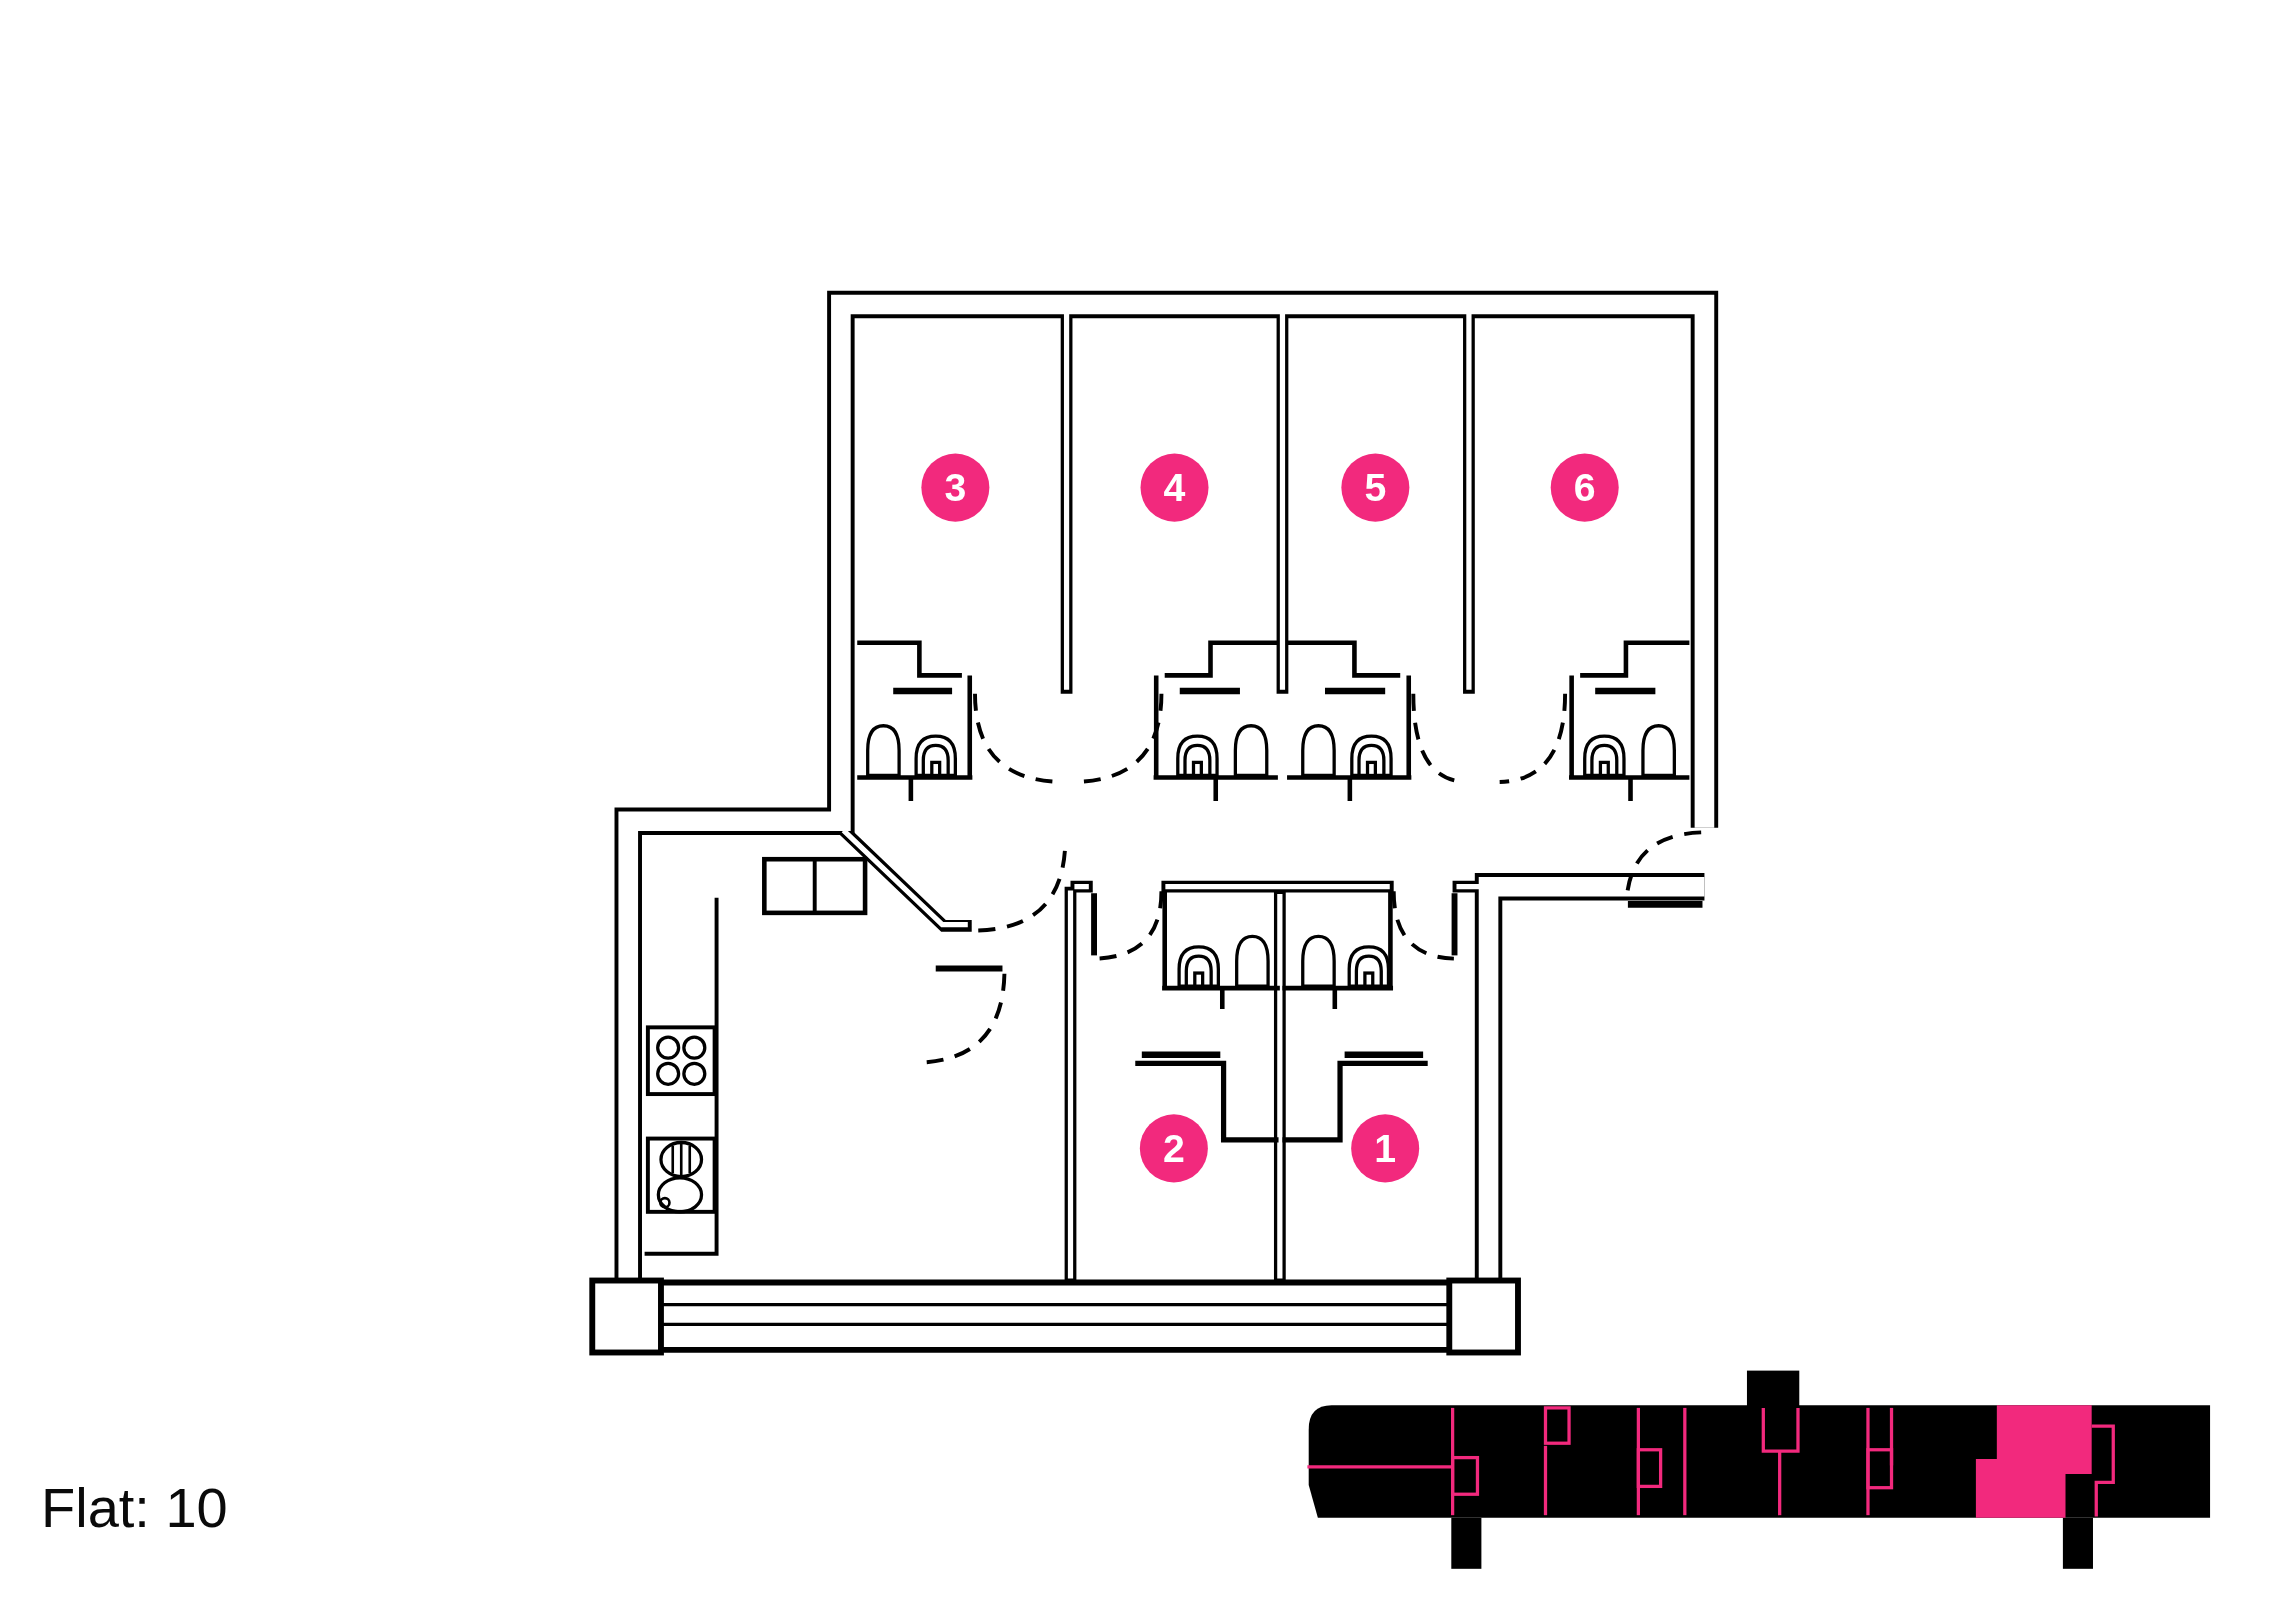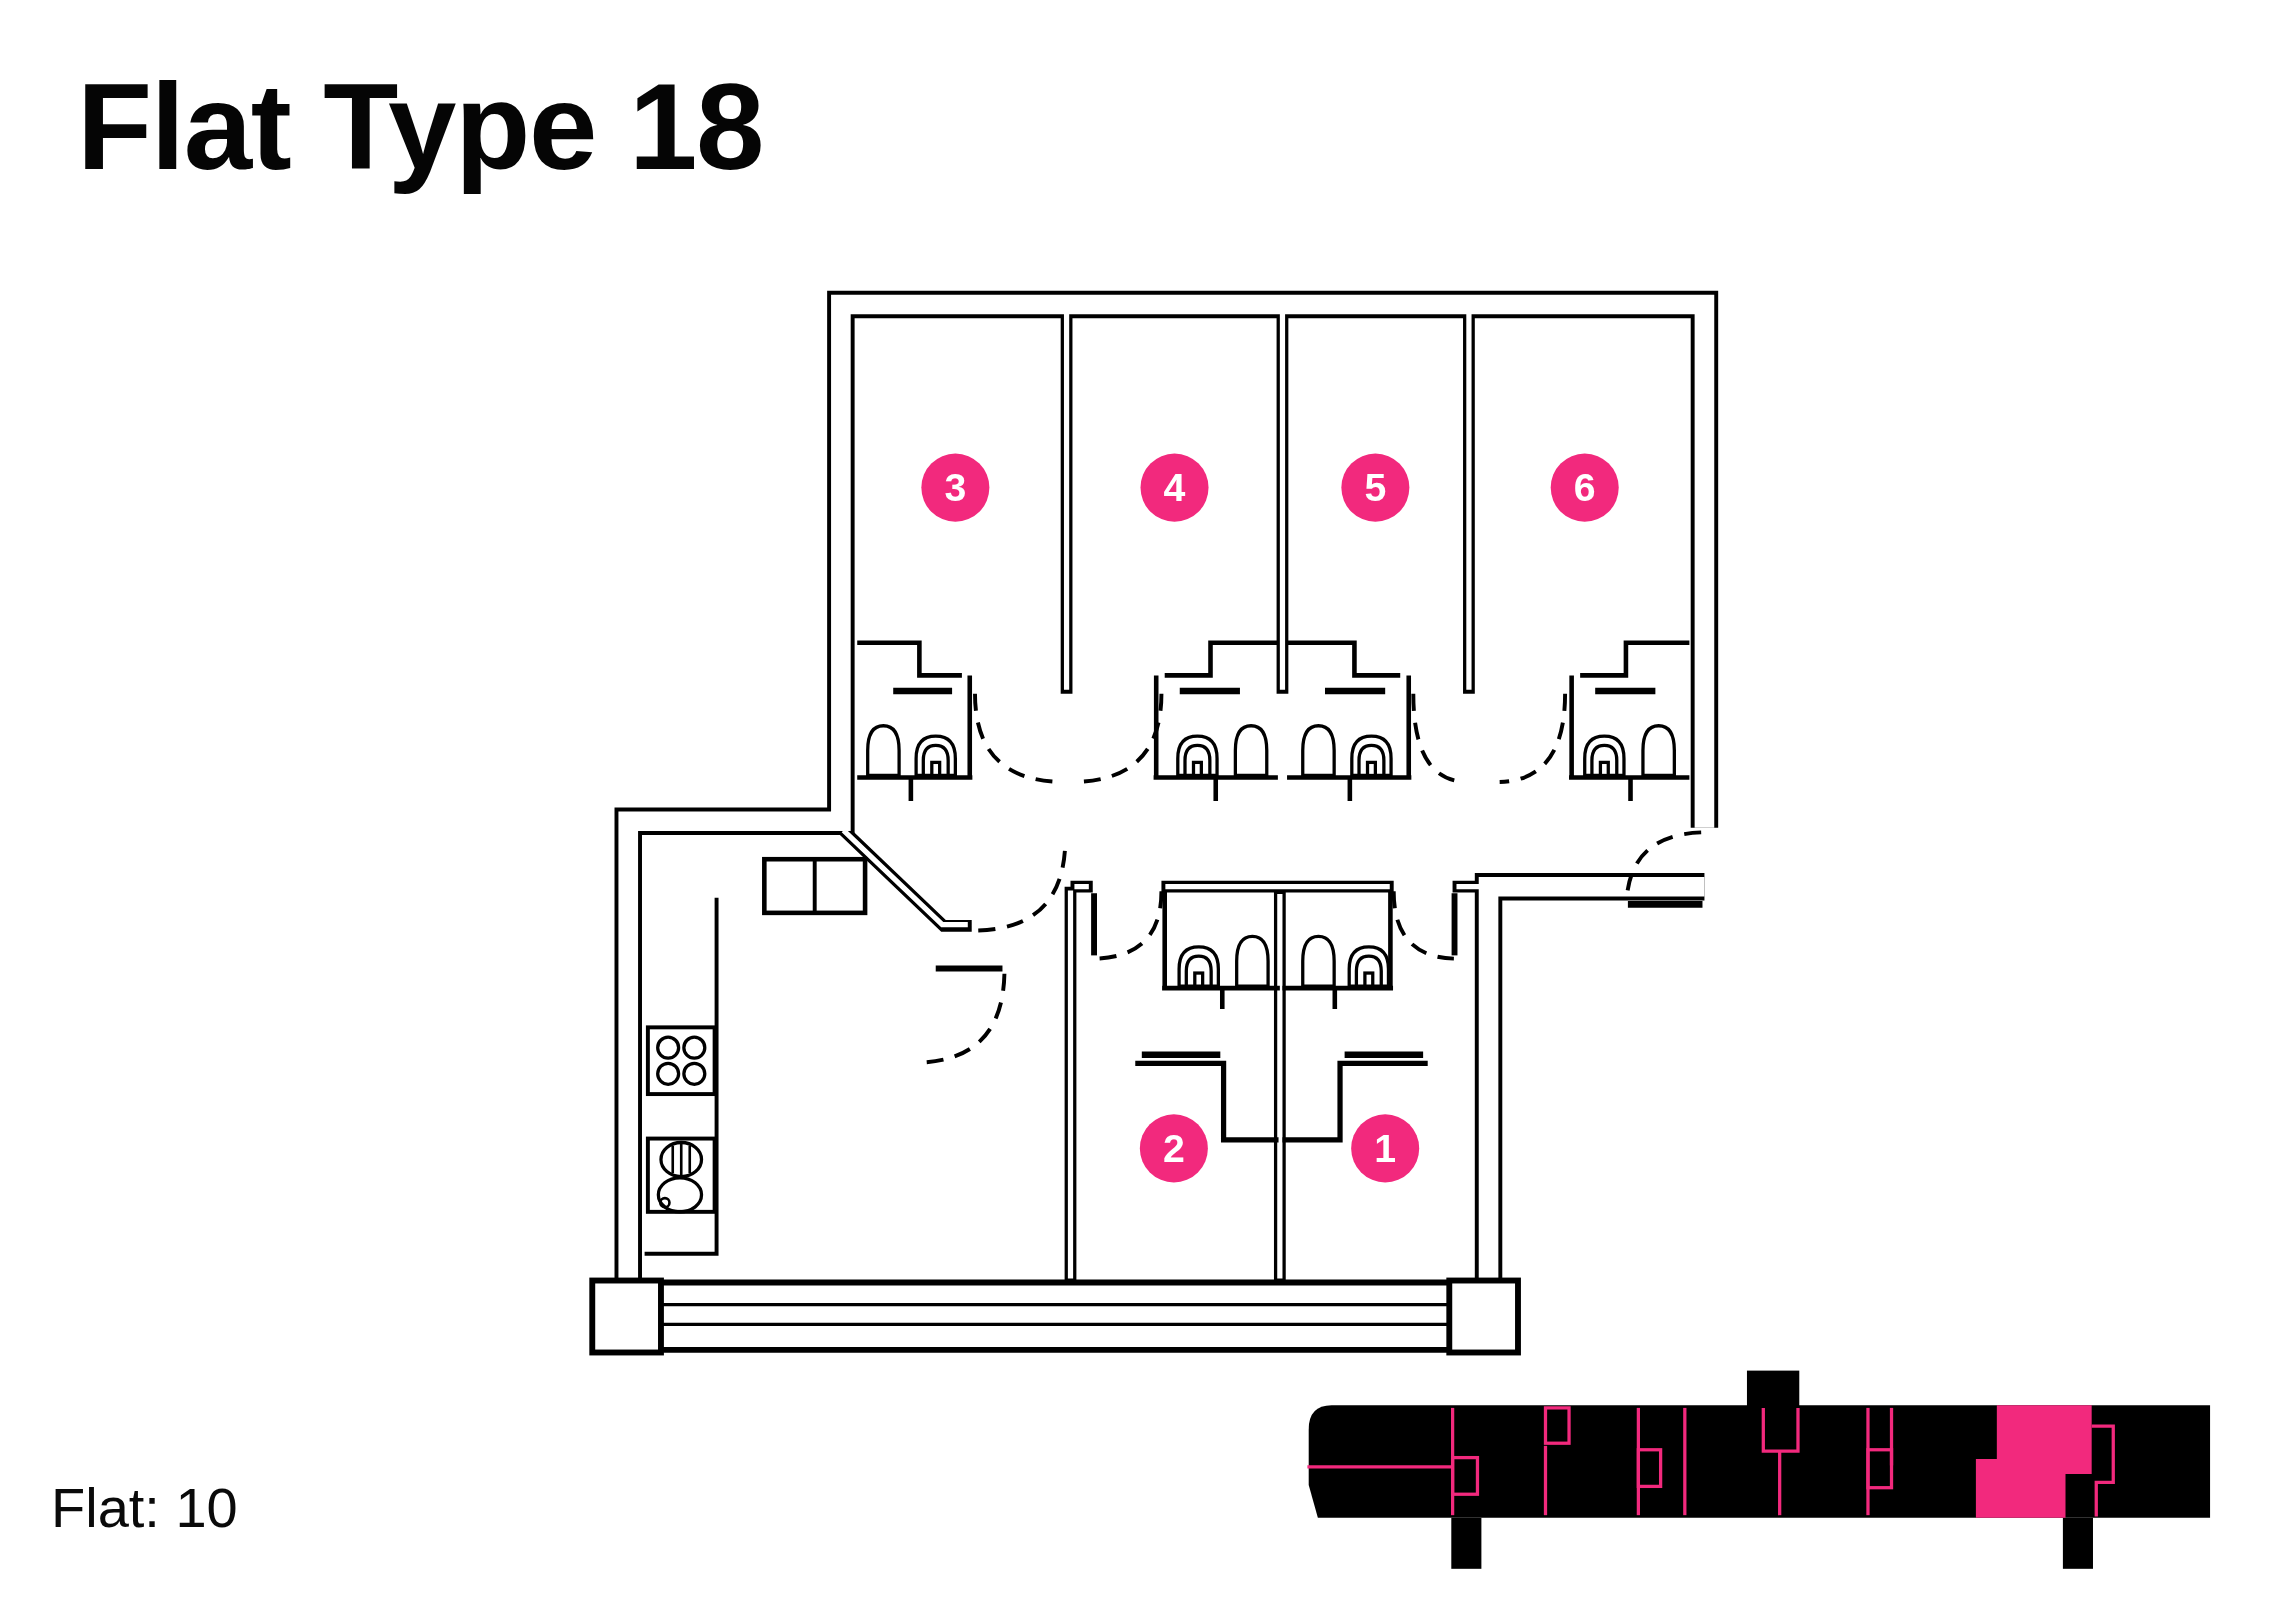--- a/index.html
+++ b/index.html
@@ -1,33 +1,32 @@
 <!DOCTYPE html>
 <html style="font-size:10.5px"><head>
 <meta charset="utf-8">
 <style>
   html,body{margin:0;padding:0;}
   body{width:2295px;height:1623px;background:#ffffff;position:relative;overflow:hidden;
        font-family:"Liberation Sans", sans-serif;}
   .page{position:absolute;inset:0;background:#fff;}
   .title{position:absolute;left:77px;top:65px;font-size:123px;font-weight:700;
          letter-spacing:-1.3px;color:#050505;line-height:1;}
-  .flat-label{position:absolute;left:51px;top:1480px;font-size:56px;font-weight:400;
+  .flat-label{position:absolute;left:41px;top:1480px;font-size:56px;font-weight:400;
          color:#0a0a0a;line-height:1;}
   .plan-wrap{position:absolute;left:543px;top:275px;width:1178px;height:1086px;}
   .footprint-wrap{position:absolute;left:1276px;top:1364px;width:955px;height:216px;}
   svg{display:block;}
   .marker-text{font-family:"Liberation Sans", sans-serif;font-weight:700;font-size:60px;}
 </style>
 </head>
 <body>
 
 <div class="page">
 
-  <div class="title">Flat Type 18</div>
 
   <div class="plan-wrap">
   <svg viewBox="0 0 1800 1660" width="1178" height="1086">
 
     <defs>
       <path id="fx-toilet" d="M-24,0 V-38 Q-24,-76 0,-76 Q24,-76 24,-38 V0 Z"></path>
       <g id="fx-sink">
         <path d="M-30,0 V-26 Q-30,-60 0,-60 Q30,-60 30,-26 V0 Z"></path>
         <path d="M-19,0 V-23 Q-19,-46 0,-46 Q19,-46 19,-23 V0" fill="none"></path>
         <rect x="-6" y="-20" width="12" height="20"></rect>

